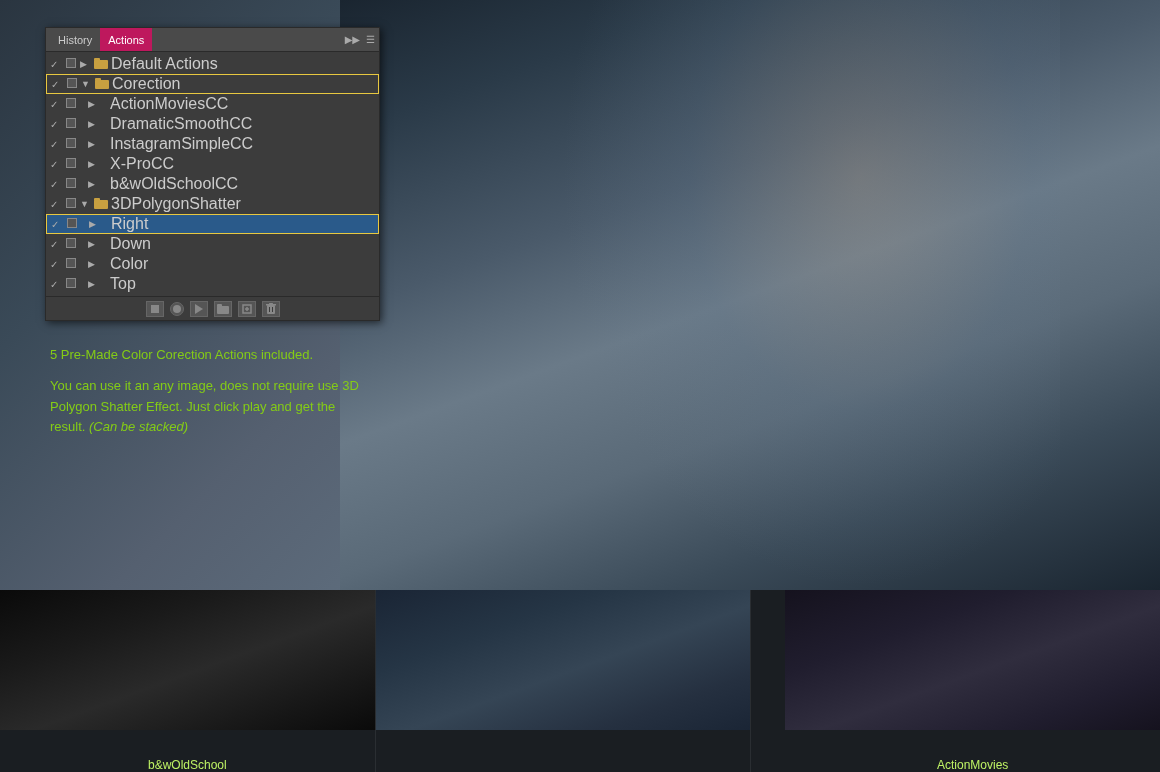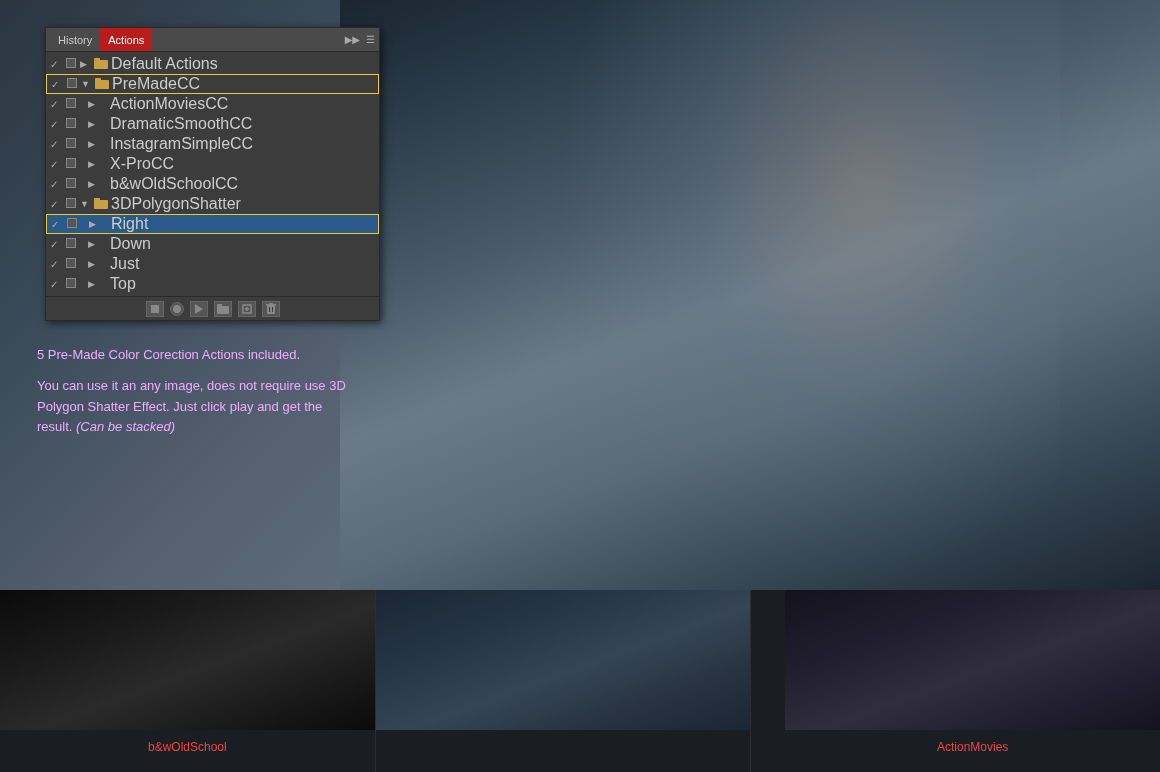--- a/index.html
+++ b/index.html
@@ -60,23 +60,23 @@
     .thumb-item:last-child { border-right: none; margin-left: 34px; }
 
     .thumb-img {
       width: 100%;
       flex: 1;
       overflow: hidden;
       position: relative;
     }
 
     .thumb-label {
-      color: #ef4444;
+      color: #bef264;
       font-size: 12px;
-      padding: 4px 0 18px;
+      padding: 4px 0 0;
       text-align: center;
       background: #1a1e22;
       width: 100%;
     }
 
     
     .thumb-bw {
       background: linear-gradient(160deg, #111 0%, #333 40%, #555 70%, #222 100%);
       width: 100%; height: 140px;
     }
@@ -94,23 +94,23 @@
       border: 2px solid #4a6a8a;
     }
     .thumb-action {
       background: linear-gradient(160deg, #1a1825 0%, #2a2835 40%, #3a3850 70%, #252330 100%);
       width: 100%; height: 140px;
     }
 
     
     .text-overlay {
       position: absolute;
-      left: 37px;
+      left: 50px;
       top: 345px;
-      color: #f0abfc;
+      color: #84cc16;
       font-size: 13px;
       line-height: 1.6;
       max-width: 310px;
     }
 
     .text-overlay .line1 {
       margin-bottom: 10px;
     }
 
     .text-overlay .italic {
@@ -142,21 +142,21 @@
       color: #cccccc;
       font-size: 11px;
       padding: 2px 8px;
       cursor: pointer;
       height: 100%;
       display: flex;
       align-items: center;
     }
 
     .panel-tab.active {
-      background: #b91c1c;
+      background: #be185d;
       color: #ffffff;
     }
 
     .panel-tab-icons {
       margin-left: auto;
       display: flex;
       gap: 6px;
       align-items: center;
     }
 
@@ -315,21 +315,21 @@
     <div class="action-row selected-folder">
       <span class="check-col">✓</span>
       <span class="modal-col"><span class="modal-box"></span></span>
       <span class="expand-col">▼</span>
       <span style="margin-right:3px;">
         <svg viewBox="0 0 14 12" width="14" height="12" fill="#c8a040">
             <rect x="0" y="3" width="14" height="9" rx="1"></rect>
             <rect x="0" y="1" width="6" height="3" rx="1"></rect>
           </svg>
       </span>
-      <span class="action-name">PreMadeCC</span>
+      <span class="action-name">Corection</span>
     </div>
 
     <div class="action-row">
       <span class="check-col">✓</span>
       <span class="modal-col"><span class="modal-box"></span></span>
       <span class="expand-col indent1">▶</span>
       <span class="action-name indent1">ActionMoviesCC</span>
     </div>
 
     <div class="action-row">
@@ -384,21 +384,21 @@
       <span class="check-col">✓</span>
       <span class="modal-col"><span class="modal-box"></span></span>
       <span class="expand-col indent1">▶</span>
       <span class="action-name indent1">Down</span>
     </div>
 
     <div class="action-row">
       <span class="check-col">✓</span>
       <span class="modal-col"><span class="modal-box"></span></span>
       <span class="expand-col indent1">▶</span>
-      <span class="action-name indent1">Just</span>
+      <span class="action-name indent1">Color</span>
     </div>
 
     <div class="action-row">
       <span class="check-col">✓</span>
       <span class="modal-col"><span class="modal-box"></span></span>
       <span class="expand-col indent1">▶</span>
       <span class="action-name indent1">Top</span>
     </div>
 
   </div>

